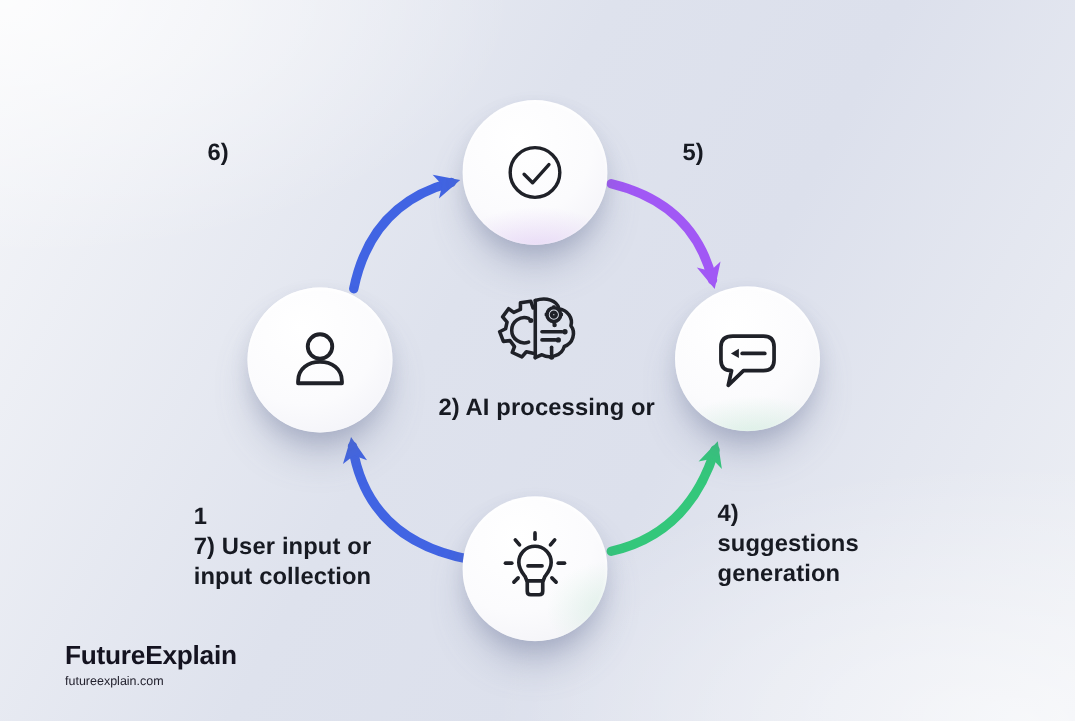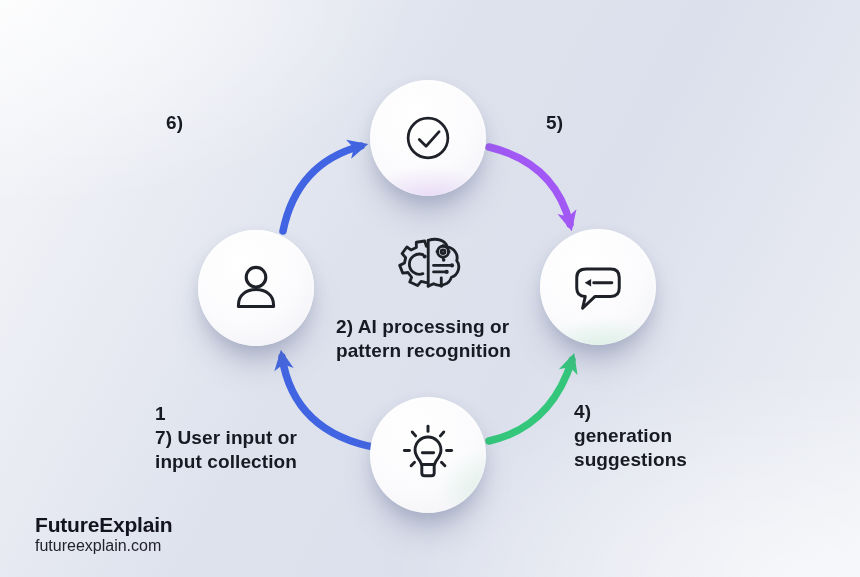--- a/index.html
+++ b/index.html
@@ -40,25 +40,25 @@
   .arrow{fill:none;stroke-width:7.5;stroke-linecap:round;}
   .arrow-blue{stroke:var(--arrow-blue);}
   .arrow-purple{stroke:var(--arrow-purple);}
   .arrow-green{stroke:var(--arrow-green);}
   .head-blue{fill:var(--arrow-blue);}
   .head-purple{fill:var(--arrow-purple);}
   .head-green{fill:var(--arrow-green);}
   .label{position:absolute;color:var(--text);font-size:19px;line-height:24px;
          font-weight:600;letter-spacing:.1px;}
   .label span{display:block;}
-  .label.centered{text-align:left;}
-  .logo{position:absolute;left:35px;top:512px;display:flex;align-items:flex-end;flex-direction:column;}
+  .label.centered{text-align:right;}
+  .logo{position:absolute;left:35px;top:512px;display:flex;align-items:flex-end;}
   .logo-bar{width:7px;border-radius:2px;background:var(--logo-bar);margin-right:10px;}
   .logo-brand{font-size:21px;font-weight:700;color:var(--logo-text);line-height:25px;letter-spacing:-.2px;}
-  .logo-site{font-size:16px;font-weight:400;color:#23222e;line-height:17px;}
+  .logo-site{font-size:10px;font-weight:400;color:#23222e;line-height:17px;}
 </style>
 </head>
 <body>
 
 <div class="canvas">
 
   <svg class="arrows" width="860" height="577" viewBox="0 0 860 577">
     <defs>
       <marker id="head-blue" viewBox="0 0 10 10" refX="6" refY="5" markerWidth="3.1" markerHeight="3.1" orient="auto">
         <path class="head-blue" d="M0.5 0.8 L9.2 5 L0.5 9.2 L2.8 5 Z"></path>
@@ -142,33 +142,32 @@
   <div class="label" style="left:166px;top:111px;">
     <span>6)</span>
   </div>
 
   <div class="label" style="left:546px;top:111px;">
     <span>5)</span>
   </div>
 
   <div class="label centered" style="left:336px;top:315px;width:188px;">
     <span>2) AI processing or</span>
-    <span>pattern recognition</span>
   </div>
 
   <div class="label" style="left:155px;top:402px;">
     <span>1</span>
     <span>7) User input or</span>
     <span>input collection</span>
   </div>
 
   <div class="label" style="left:574px;top:400px;">
     <span>4)</span>
+    <span>suggestions</span>
     <span>generation</span>
-    <span>suggestions</span>
   </div>
 
   <div class="logo">
     <div class="logo-bar"></div>
     <div>
       <div class="logo-brand">FutureExplain</div>
       <div class="logo-site">futureexplain.com</div>
     </div>
   </div>
 

